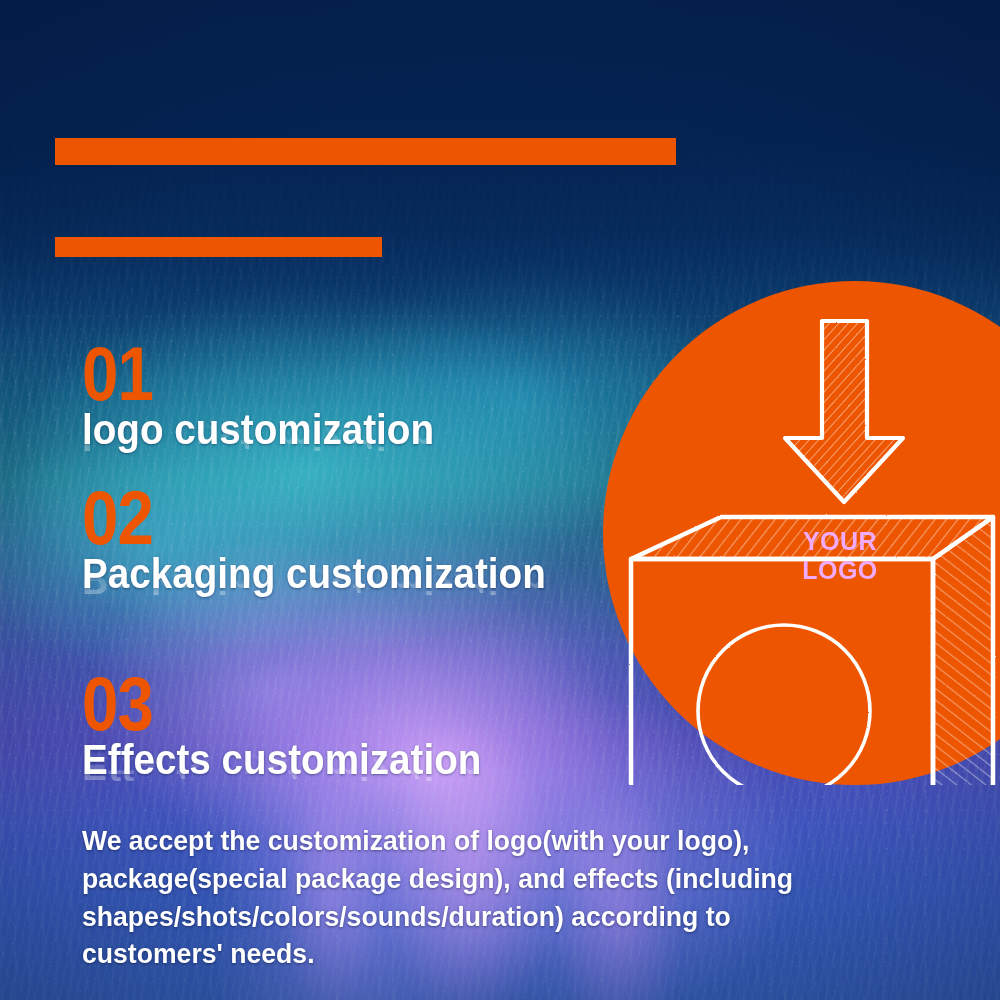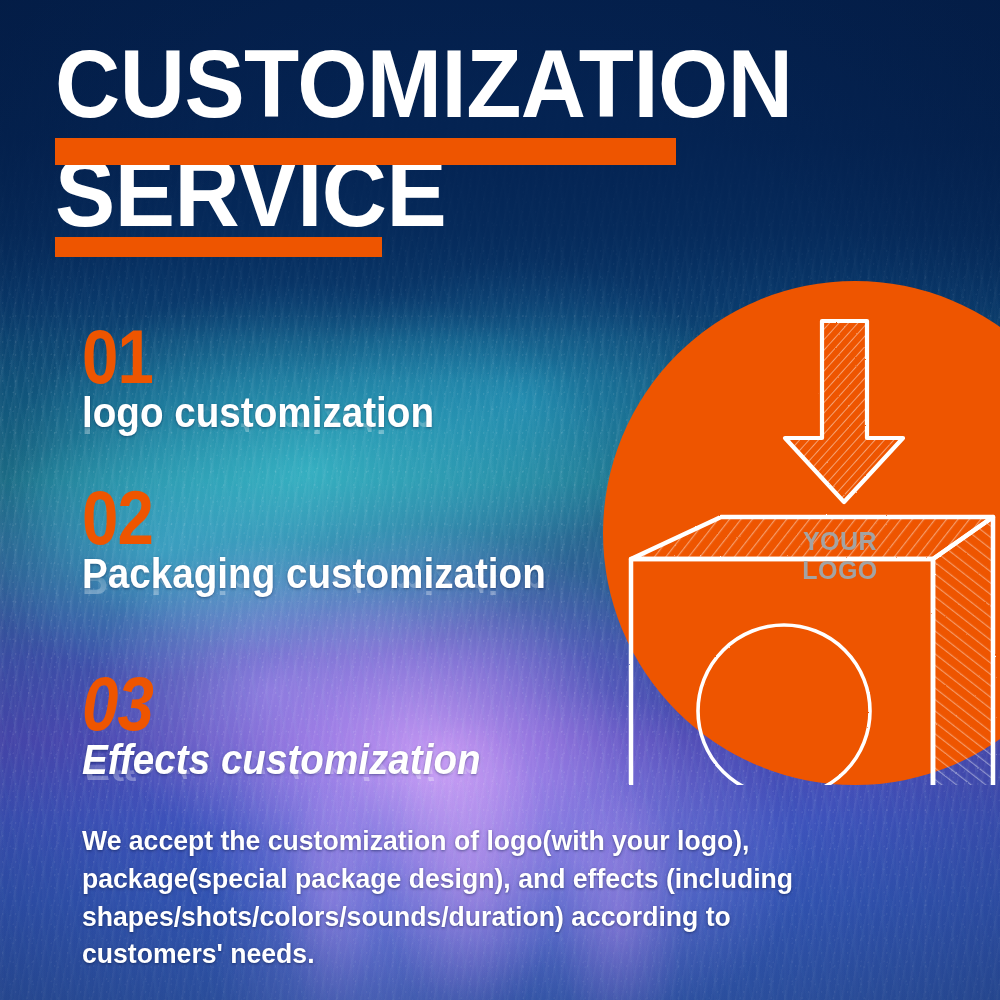--- a/index.html
+++ b/index.html
@@ -114,23 +114,23 @@
     position: absolute; left: 55px; top: 138px;
     width: 621px; height: 27px;
   }
   #title-rule-2 {
     position: absolute; left: 55px; top: 237px;
     width: 327px; height: 20px;
   }
 
   
   .feature { position: absolute; left: 82px; }
-  #feature-1 { top: 326px; }
+  #feature-1 { top: 343px; }
   #feature-2 { top: 487px; }
-  #feature-3 { top: 673px; font-style: italic; }
+  #feature-3 { top: 673px; }
 
   .feature-number {
     font-family: "Liberation Sans Narrow", "Liberation Sans", sans-serif;
     font-weight: 700;
     font-size: 76px;
     line-height: 0.82;
     color: #ee5500;
     letter-spacing: -1px;
     transform: scaleX(0.86);
     transform-origin: left center;
@@ -207,21 +207,21 @@
   #logo-circle-text {
     position: absolute;
     left: 784px;
     top: 527px;
     width: 112px;
     text-align: center;
     font-family: "Liberation Sans", sans-serif;
     font-weight: 700;
     font-size: 25px;
     line-height: 1.15;
-    color: #a3a3a3;
+    color: #f0abfc;
     letter-spacing: 0.5px;
   }
   #logo-circle-text .logo-line { display: block; }
 </style>
 </head>
 <body>
 
 <div id="banner">
 
   <div class="bg-layer bg-base"></div>
@@ -273,24 +273,20 @@
 
       <circle cx="181" cy="430" r="86" fill="none" stroke="#ffffff" stroke-width="3.6"></circle>
     </g>
   </svg>
 
   <div id="logo-circle-text">
     <span class="logo-line">YOUR</span>
     <span class="logo-line">LOGO</span>
   </div>
 
-  <div class="title-block">
-    <div class="title-line" id="title-line-1">CUSTOMIZATION</div>
-    <div class="title-line" id="title-line-2">SERVICE</div>
-  </div>
   <div class="title-rule" id="title-rule-1"></div>
   <div class="title-rule" id="title-rule-2"></div>
 
   <div class="feature" id="feature-1">
     <div class="feature-number">01</div>
     <div class="feature-label-wrap">
       <div class="feature-label">logo customization</div>
       <div class="feature-reflection">logo customization</div>
     </div>
   </div>

